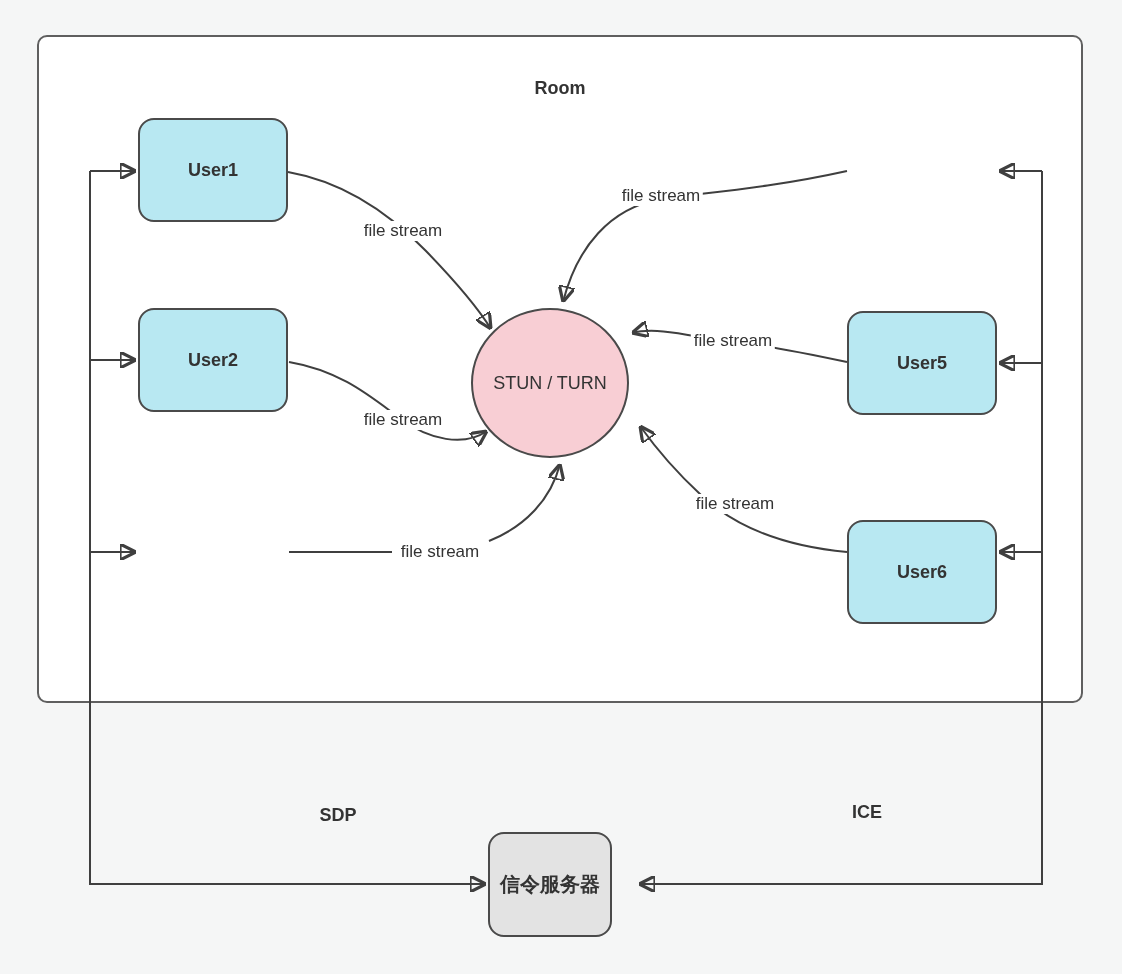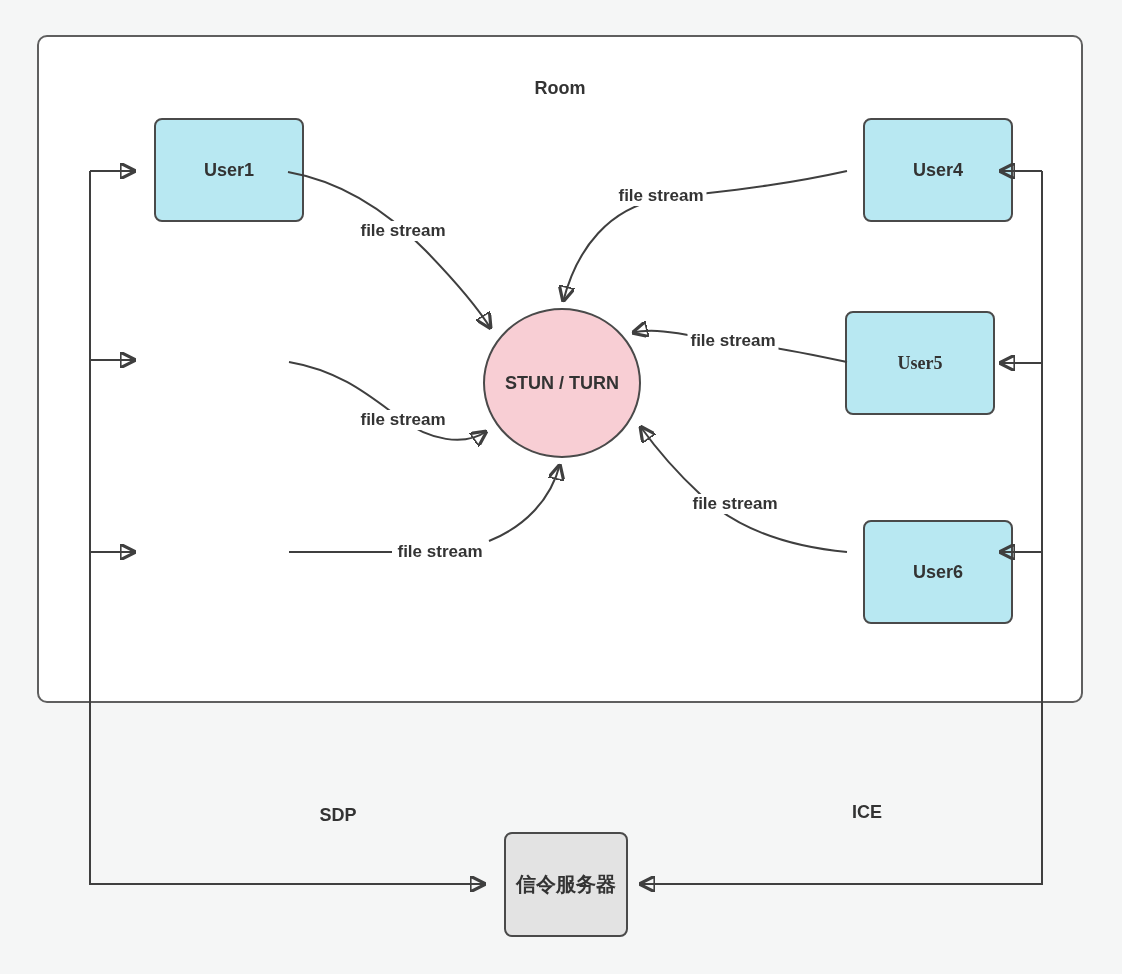--- a/index.html
+++ b/index.html
@@ -28,56 +28,55 @@
   }
   .room-title{
     position:absolute;left:37px;top:78px;width:1046px;
     text-align:center;font-size:18px;font-weight:bold;color:var(--text);
     z-index:2;
   }
 
   .node{
     position:absolute;width:150px;height:104px;
     border:2px solid var(--node-border);
-    border-radius:8px;
+    border-radius:16px;
     display:flex;align-items:center;justify-content:center;
     font-size:18px;font-weight:bold;color:var(--text);
     z-index:2;
-    margin-left:16px;
   }
   .user{background:var(--node-fill);}
   .u1{left:138px;top:118px;}
   .u2{left:138px;top:308px;}
   .u3{left:138px;top:500px;}
   .u4{left:847px;top:118px;}
-  .u5{left:829px;top:311px;font-family:Liberation Serif, serif;}
+  .u5{left:847px;top:311px;}
   .u6{left:847px;top:520px;}
 
   .stun{
-    position:absolute;left:483px;top:308px;width:158px;height:150px;
+    position:absolute;left:471px;top:308px;width:158px;height:150px;
     background:var(--stun-fill);
     border:2px solid var(--node-border);
     border-radius:50%;
     display:flex;align-items:center;justify-content:center;
-    font-size:18px;font-weight:bold;color:var(--text);
+    font-size:18px;font-weight:normal;color:var(--text);
     z-index:2;
   }
 
   .server{
     left:488px;top:832px;width:124px;height:105px;
     background:var(--server-fill);
     font-size:20px;
   }
 
   svg.wires{position:absolute;left:0;top:0;width:1122px;height:974px;z-index:3;pointer-events:none;}
   svg.wires path{stroke:var(--line);stroke-width:2;fill:none;}
 
   .edge-label{
     position:absolute;
-    font-size:17px;font-weight:bold;color:var(--text);
+    font-size:17px;font-weight:normal;color:var(--text);
     background:var(--room-fill);
     padding:0 3px;line-height:20px;
     transform:translate(-50%,-50%);
     white-space:nowrap;
     z-index:4;
   }
   .proto-label{
     position:absolute;
     font-size:18px;font-weight:bold;color:var(--text);
     transform:translate(-50%,-50%);
@@ -120,21 +119,21 @@
     <path d="M 288 172 C 345 182 392 216 426 251 C 455 281 478 308 491 329" marker-end="url(#arrow)"></path>
     <path d="M 289 362 C 342 371 372 398 401 419 C 429 440 464 447 487 431" marker-end="url(#arrow)"></path>
     <path d="M 289 552 L 392 552"></path>
     <path d="M 489 541 C 524 527 551 500 560 464" marker-end="url(#arrow)"></path>
     <path d="M 847 171 C 766 189 700 193 661 199 C 610 208 577 247 563 302" marker-end="url(#arrow)"></path>
     <path d="M 847 362 C 786 349 757 344 733 342 C 697 338 659 326 632 333" marker-end="url(#arrow)"></path>
     <path d="M 847 552 C 781 546 733 525 701 495 C 675 471 655 447 640 426" marker-end="url(#arrow)"></path>
   </svg>
 
   <div class="node user u1">User1</div>
-  <div class="node user u4">User4</div>
+  <div class="node user u2">User2</div>
   <div class="node user u5">User5</div>
   <div class="node user u6">User6</div>
 
   <div class="stun">STUN / TURN</div>
 
   <div class="node server">信令服务器</div>
 
   <div class="edge-label lbl-fs1">file stream</div>
   <div class="edge-label lbl-fs2">file stream</div>
   <div class="edge-label lbl-fs3">file stream</div>

